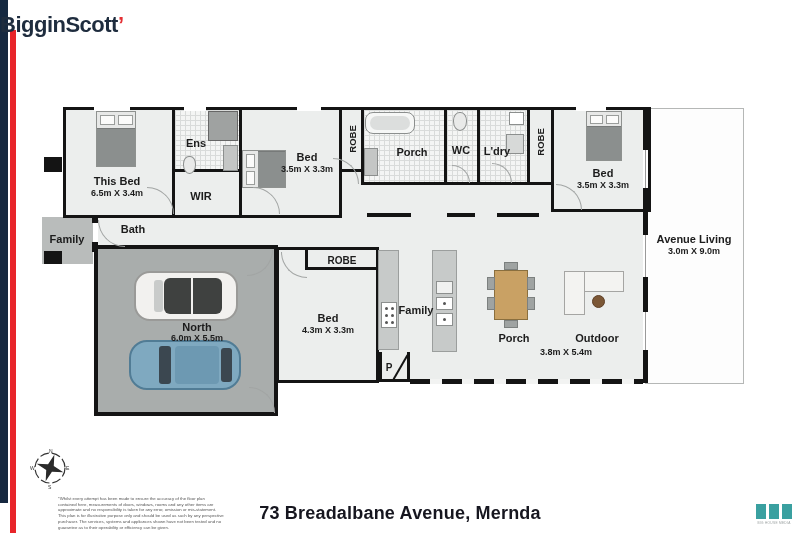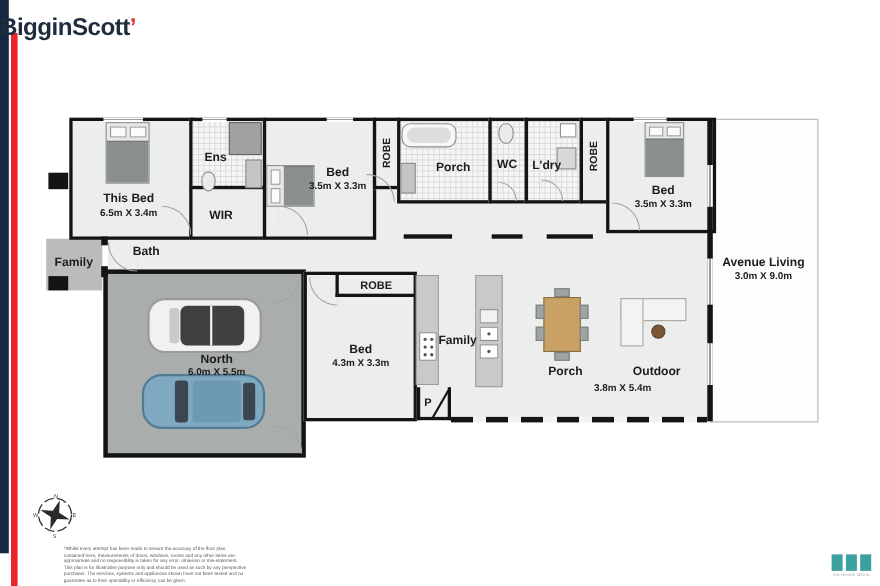--- a/index.html
+++ b/index.html
@@ -222,19 +222,20 @@
   </svg>
 
   <div class="abs disclaimer">
     <div>*Whilst every attempt has been made to ensure the accuracy of the floor plan</div>
     <div>contained here, measurements of doors, windows, rooms and any other items are</div>
     <div>approximate and no responsibility is taken for any error, omission or mis-statement.</div>
     <div>This plan is for illustrative purpose only and should be used as such by any perspective</div>
     <div>purchaser. The services, systems and appliances shown have not been tested and no</div>
     <div>guarantee as to their operability or efficiency can be given.</div>
   </div>
+  <div class="abs address">73 Breadalbane Avenue, Mernda</div>
 
   <div class="media-sq" style="left:756px;top:504px"></div>
   <div class="media-sq" style="left:769px;top:504px"></div>
   <div class="media-sq" style="left:782px;top:504px"></div>
   <div class="media-cap">BIG HOUSE MEDIA</div>
 
 </div>
 
 </body></html>

